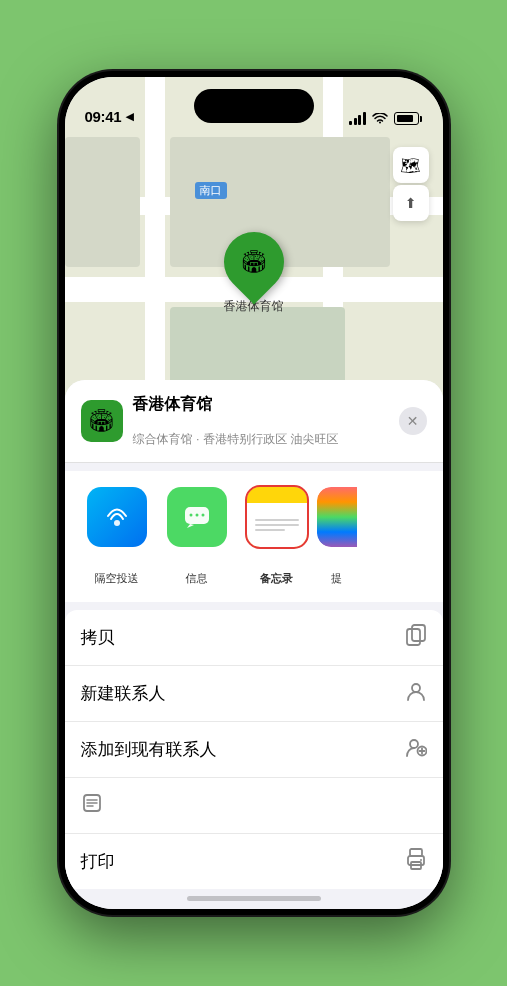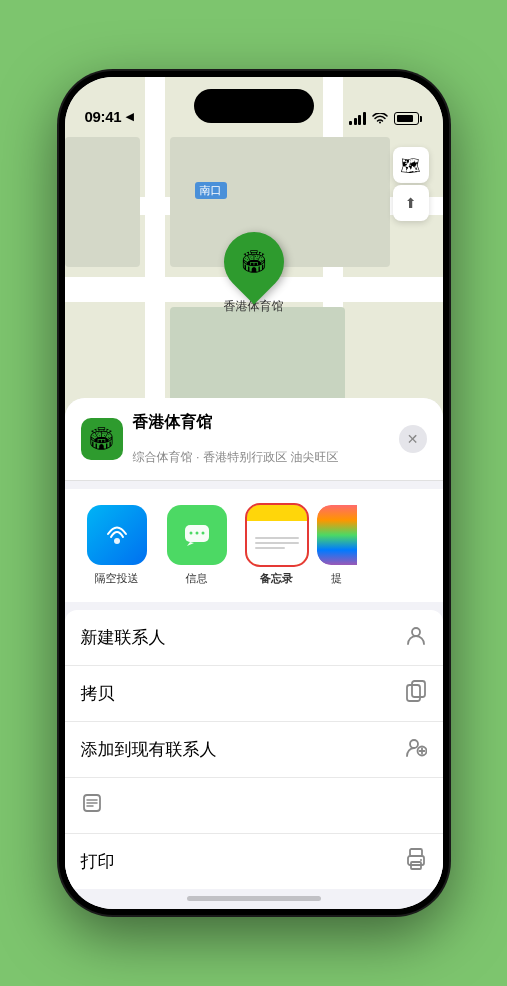--- a/index.html
+++ b/index.html
@@ -336,21 +336,21 @@
       padding: 16px 12px;
       display: flex;
       gap: 0;
       overflow: hidden;
     }
 
     .share-item {
       display: flex;
       flex-direction: column;
       align-items: center;
-      gap: 6px;
+      gap: 24px;
       flex: 0 0 80px;
     }
 
     .share-icon-wrap {
       width: 60px;
       height: 60px;
       border-radius: 14px;
       display: flex;
       align-items: center;
       justify-content: center;
@@ -540,35 +540,35 @@
             <div style="width:60px; height:60px; background:linear-gradient(180deg,#ff6b6b,#ff9500,#4cd964,#007aff,#9b59b6); border-radius:14px; display:flex; align-items:center; justify-content:center;">
             </div>
           </div>
           <span class="share-label" style="font-size:11px; color:#333;">提</span>
         </div>
       </div>
 
       <div class="action-list">
 
         <div class="action-item">
+          <span class="action-label">拷贝</span>
+          <span class="action-icon">
+            <svg width="22" height="22" viewBox="0 0 22 22" fill="none">
+              <rect x="7" y="1" width="13" height="16" rx="2.5" stroke="#888" stroke-width="1.8" fill="none"></rect>
+              <rect x="2" y="5" width="13" height="16" rx="2.5" stroke="#888" stroke-width="1.8" fill="none"></rect>
+            </svg>
+          </span>
+        </div>
+
+        <div class="action-item">
           <span class="action-label">新建联系人</span>
           <span class="action-icon">
             <svg width="22" height="22" viewBox="0 0 22 22" fill="none">
               <circle cx="11" cy="8" r="4" stroke="#888" stroke-width="1.8" fill="none"></circle>
               <path d="M3 20c0-4.4 3.6-8 8-8s8 3.6 8 8" stroke="#888" stroke-width="1.8" stroke-linecap="round" fill="none"></path>
-            </svg>
-          </span>
-        </div>
-
-        <div class="action-item">
-          <span class="action-label">拷贝</span>
-          <span class="action-icon">
-            <svg width="22" height="22" viewBox="0 0 22 22" fill="none">
-              <rect x="7" y="1" width="13" height="16" rx="2.5" stroke="#888" stroke-width="1.8" fill="none"></rect>
-              <rect x="2" y="5" width="13" height="16" rx="2.5" stroke="#888" stroke-width="1.8" fill="none"></rect>
             </svg>
           </span>
         </div>
 
         <div class="action-item">
           <span class="action-label">添加到现有联系人</span>
           <span class="action-icon">
             <svg width="22" height="22" viewBox="0 0 22 22" fill="none">
               <circle cx="9" cy="8" r="4" stroke="#888" stroke-width="1.8" fill="none"></circle>
               <path d="M2 20c0-4.4 3.1-8 7-8" stroke="#888" stroke-width="1.8" stroke-linecap="round" fill="none"></path>

